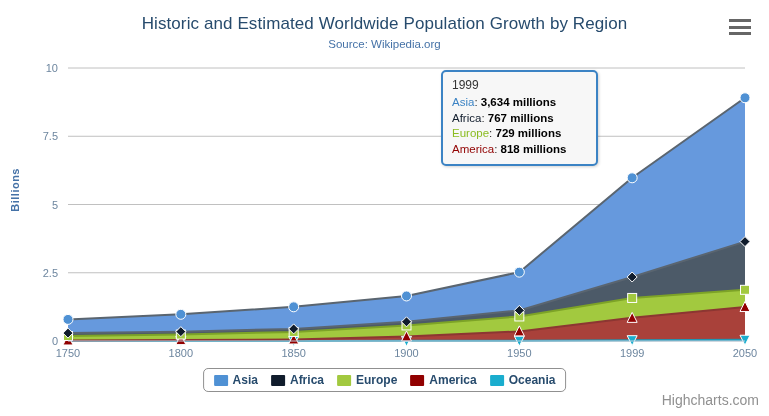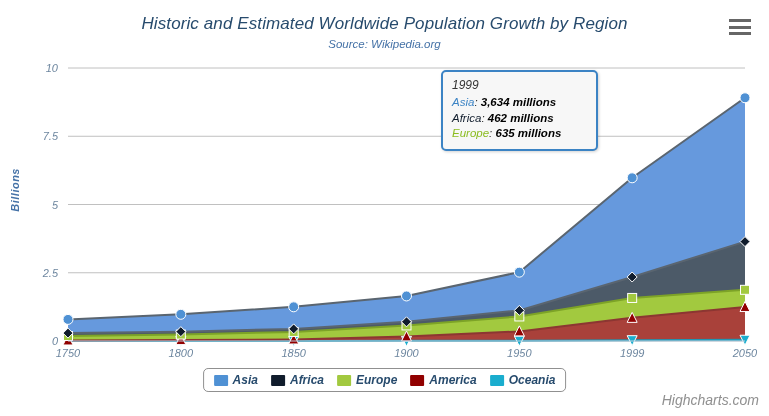--- a/index.html
+++ b/index.html
@@ -13,21 +13,20 @@
     font-family: "Liberation Sans", sans-serif;
     overflow: hidden;
     position: relative;
   }
   #chart-root {
     position: absolute;
     left: 0; top: 0;
     width: 769px;
     height: 416px;
     background: #ffffff;
-    font-style: italic;
   }
   .chart-title {
     position: absolute;
     left: 0; top: 14px;
     width: 769px;
     text-align: center;
     font-size: 17px;
     color: #274b6d;
     font-family: "Liberation Sans", sans-serif;
     letter-spacing: 0.1px;
@@ -255,22 +254,23 @@
       </g>
     <g id="xaxis-line">
         <line x1="68" x2="745" y1="341" y2="341" stroke="#c0d0e0" stroke-width="1"></line>
       </g>
   </svg>
 
   <div class="tooltip">
     <div class="tooltip-header">1999</div>
     <div id="tooltip-rows">
         <div class="tooltip-row"><span class="t-name" style="color: rgb(59, 131, 196);">Asia</span>: <span class="t-val">3,634 millions</span></div>
-        <div class="tooltip-row"><span class="t-name" style="color: rgb(16, 28, 44);">Africa</span>: <span class="t-val">462 millions</span></div>
-        <div class="tooltip-row"><span class="t-name" style="color: rgb(139, 188, 33);">Europe</span>: <span class="t-val">635 millions</span></div>
+        <div class="tooltip-row"><span class="t-name" style="color: rgb(16, 28, 44);">Africa</span>: <span class="t-val">767 millions</span></div>
+        <div class="tooltip-row"><span class="t-name" style="color: rgb(139, 188, 33);">Europe</span>: <span class="t-val">729 millions</span></div>
+        <div class="tooltip-row"><span class="t-name" style="color: rgb(145, 0, 0);">America</span>: <span class="t-val">818 millions</span></div>
       </div>
   </div>
 
   <div class="legend-box">
     <div id="legend-items" style="display:flex;align-items:center;gap:13px;">
         <div class="legend-item">
           <span class="legend-swatch" style="background: rgb(79, 145, 212);"></span>
           <span class="legend-label">Asia</span>
         </div>
         <div class="legend-item">

